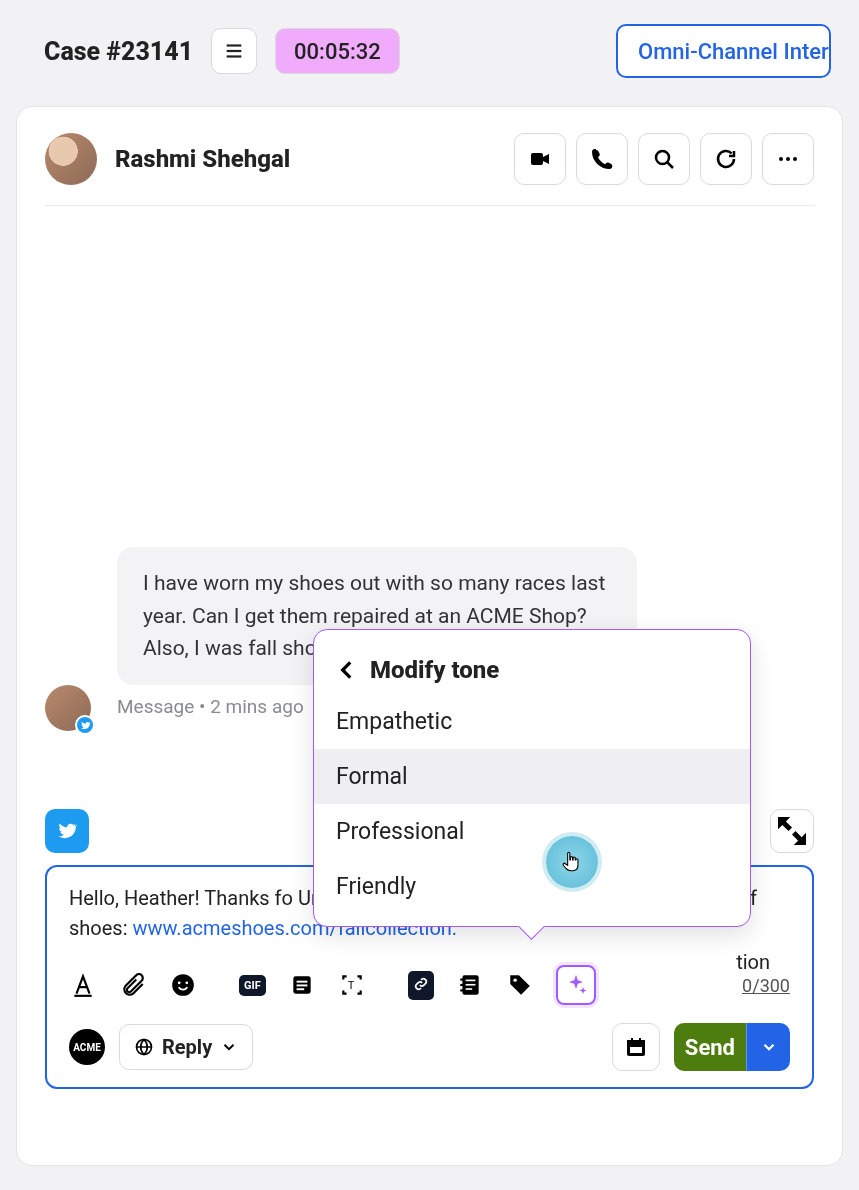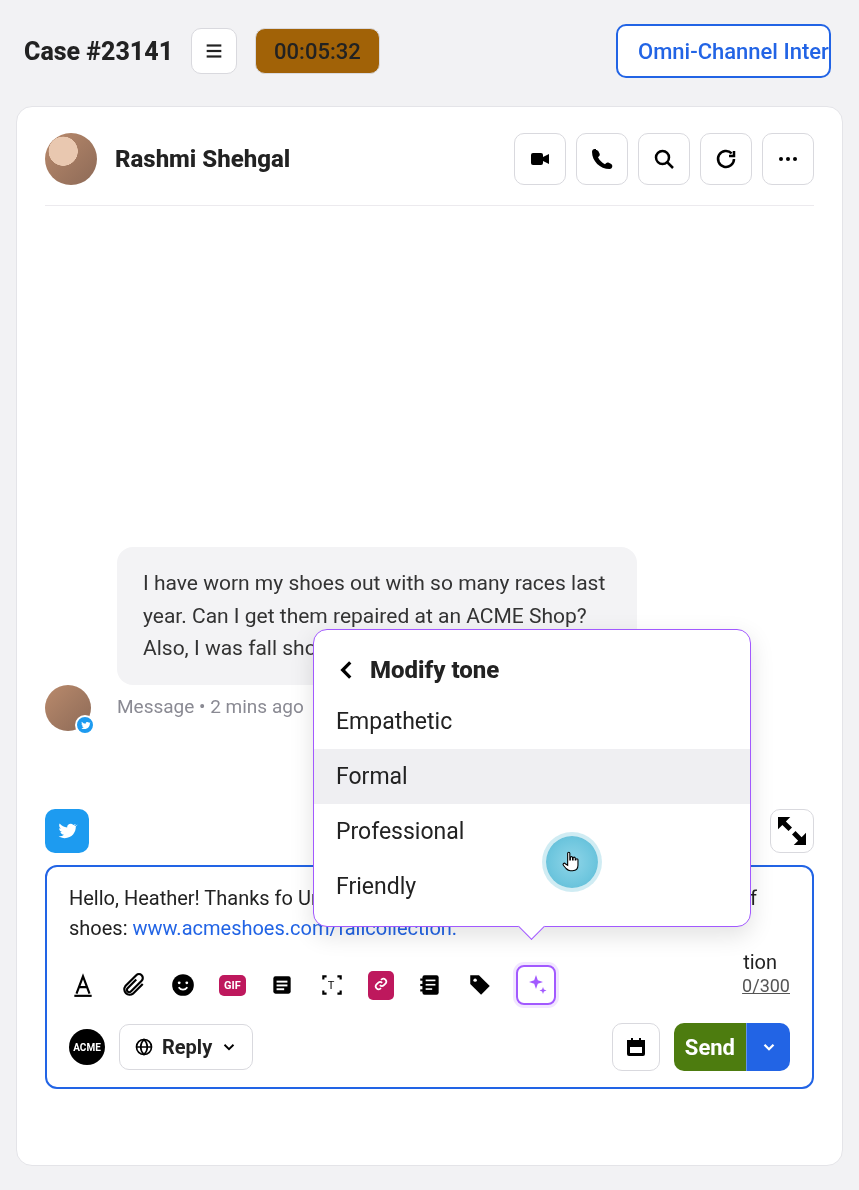--- a/index.html
+++ b/index.html
@@ -7,31 +7,31 @@
     font-family: -apple-system, BlinkMacSystemFont, "Segoe UI", Roboto, Helvetica, Arial, sans-serif;
     background: #f2f2f4;
     width: 859px;
     height: 1190px;
     overflow: hidden;
     color: #222;
   }
   .topbar {
     display: flex;
     align-items: center;
-    padding: 24px 28px 18px 24px;
+    padding: 24px 28px 18px 44px;
     gap: 18px;
   }
   .case-title { font-size: 25px; font-weight: 800; }
   .square-btn {
     background: #fff; border:1px solid #d9d9de; border-radius:10px;
     height:46px; min-width:46px; display:flex; align-items:center; justify-content:center;
     font-size:20px; color:#222; cursor:pointer;
   }
   .timer-box {
-    background:#a16207; border:1px solid #d9d9de; border-radius:10px;
+    background:#f0abfc; border:1px solid #d9d9de; border-radius:10px;
     height:46px; padding:0 18px; display:flex; align-items:center;
     font-size:22px; font-weight:500;
   }
   .omni-pill {
     margin-left:auto;
     background:#fff; border:2px solid #2264e5; border-radius:10px;
     height:54px; padding:0 20px; display:flex; align-items:center;
     font-size:22px; color:#2264e5; font-weight:500;
     max-width:215px; overflow:hidden; white-space:nowrap;
   }
@@ -104,22 +104,22 @@
     position:absolute; left:28px; right:28px; top:758px;
     border:2px solid #2264e5; border-radius:12px; background:#fff;
     padding:16px 22px 16px 22px;
   }
   .compose-text { font-size:20px; line-height:1.5; color:#222;}
   .compose-text a { color:#2264e5; text-decoration:none;}
   .toolbar { display:flex; align-items:center; gap:22px; margin-top:22px;}
   .tool { width:28px; height:28px; display:flex; align-items:center; justify-content:center; cursor:pointer;}
   .tool svg{width:26px;height:26px;}
   .gif-chip, .dark-chip {
-    background:#be185d; color:#fff; font-size:11px; font-weight:700;
-    border-radius:5px; padding:4px 5px; cursor:pointer;
+    background:#0f172a; color:#fff; font-size:11px; font-weight:700;
+    border-radius:5px; padding:4px 5px; cursor:pointer;margin-left:20px;
   }
   .ai-tool {
     width:40px; height:40px; border:2px solid #a259ff; border-radius:8px;
     display:flex;align-items:center;justify-content:center;cursor:pointer;
     box-shadow: 0 0 0 3px rgba(162,89,255,0.15);
   }
   .char-count { margin-left:auto; font-size:18px; color:#555;text-decoration:underline;}
   .composer-footer { display:flex; align-items:center; gap:14px; margin-top:18px;}
   .brand-circle { width:36px;height:36px;border-radius:50%;background:#000;color:#fff;font-size:10px;display:flex;align-items:center;justify-content:center;font-weight:700;}
   .reply-select {
@@ -241,21 +241,21 @@
         <svg viewBox="0 0 24 24" fill="#000">
             <path d="M4 4h7l-2.5 2.5L12 10l-2 2-3.5-3.5L4 11V4zm16 16h-7l2.5-2.5L12 14l2-2 3.5 3.5L20 13v7z"></path>
           </svg>
       </div>
     </div>
   </div>
 
   <div class="composer">
     <div class="compose-text">
       <span>Hello, Heather! Thanks fo Unfortunately, we can't p give you a discount on a of shoes: </span><a href="#">www.acmeshoes.com/fallcollection.</a>
-      <span style="position:absolute; right:35px; top:80px;">tion</span>
+      <span style="position:absolute; right:42px; top:80px;">tion</span>
     </div>
 
     <div class="toolbar">
       <div class="tool">
         <svg viewBox="0 0 24 24" fill="none" stroke="#000" stroke-width="2">
             <path d="M6 20 L12 4 L18 20 M8.5 14 H15.5"></path>
             <line x1="4" y1="22" x2="20" y2="22"></line>
           </svg>
       </div>
       <div class="tool">

